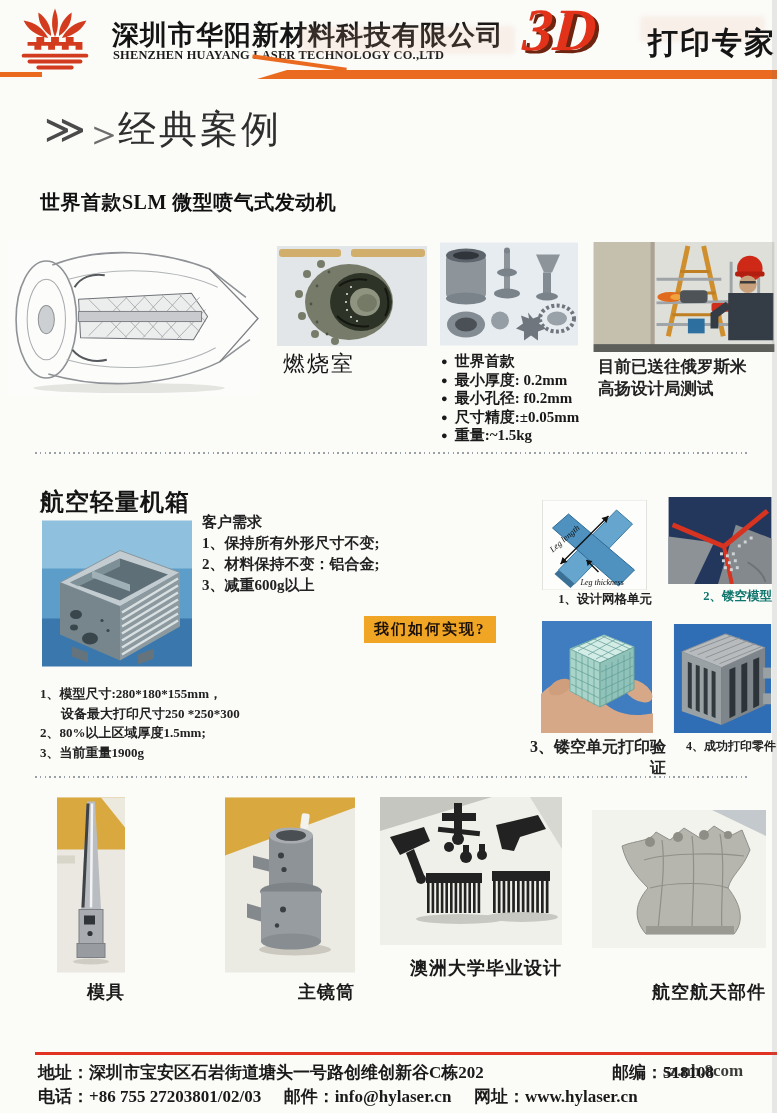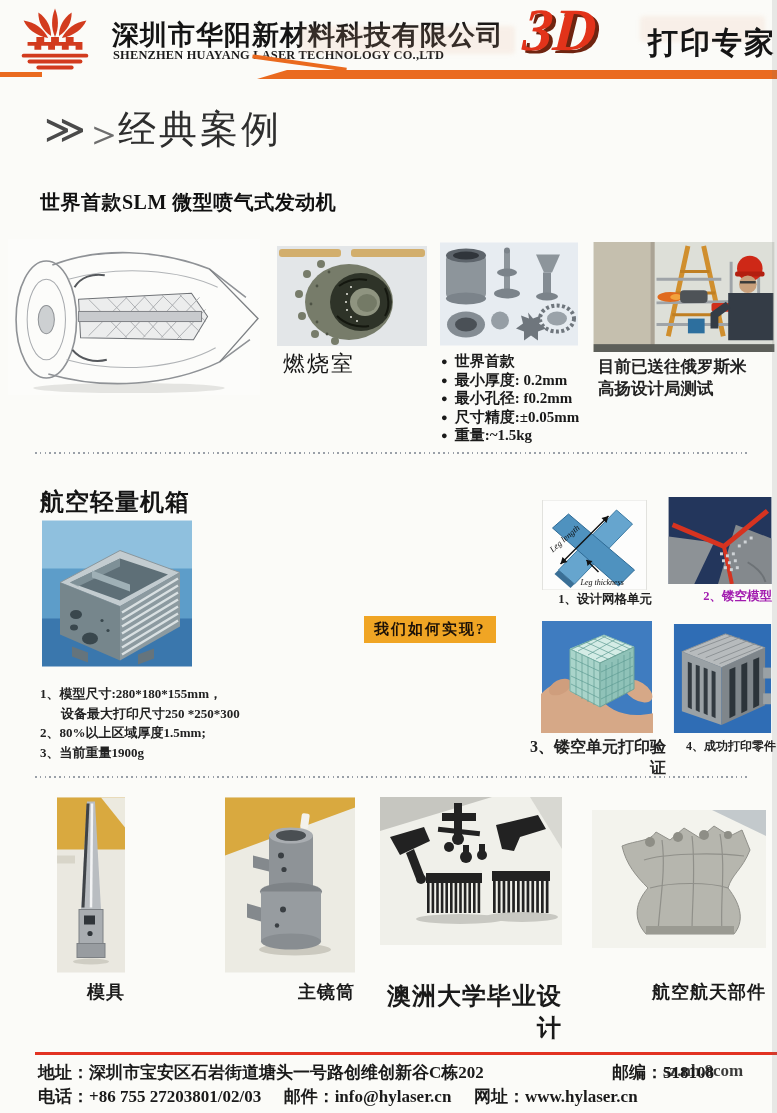--- a/index.html
+++ b/index.html
@@ -219,20 +219,26 @@
         <circle cx="66" cy="110" r="1.6" fill="#39474d"></circle>
       <polygon points="78,86 138,52 138,106 78,140" fill="#8c9aa0"></polygon>
       <g stroke="#d9e0e2" stroke-width="2.4">
         <path d="M80,92 L136,58 M80,99 L136,65 M80,106 L136,72 M80,113 L136,79 M80,120 L136,86 M80,127 L136,93 M80,134 L136,100"></path>
       </g>
       <polygon points="30,126 46,132 46,142 30,136" fill="#65747c"></polygon>
       <polygon points="96,134 112,128 112,138 96,144" fill="#65747c"></polygon>
     </svg>
   </div>
 
+  <div class="abs b" style="left:202px;top:512px;font-size:15px;line-height:21px;color:#222;">
+    <div>客户需求</div>
+    <div>1、保持所有外形尺寸不变;</div>
+    <div>2、材料保持不变：铝合金;</div>
+    <div>3、减重600g以上</div>
+  </div>
 
   <div class="abs b" style="left:364px;top:616px;background:#f0a524;color:#1d1208;font-size:15px;letter-spacing:2px;padding:4px 10px;">我们如何实现?</div>
 
   <div class="imgbox" style="left:542px;top:500px;width:105px;height:90px;">
     <svg viewBox="0 0 104 90">
       <rect width="104" height="90" fill="#fdfdfc" stroke="#e2e2de"></rect>
       <polygon points="16,70 74,10 90,24 32,84" fill="#66a5ce" stroke="#3c7ba4" stroke-width="1"></polygon>
       <polygon points="10,28 26,14 92,70 76,86" fill="#4f92bf" stroke="#2f6b96" stroke-width="1"></polygon>
       <polygon points="16,70 32,84 28,88 12,74" fill="#3a6f96"></polygon>
       <path d="M18 64 L66 16" stroke="#111" stroke-width="1.4"></path>
@@ -306,21 +312,21 @@
         <polygon points="56,46 62,43.5 62,92 56,95"></polygon>
         <polygon points="68,41 74,38.5 74,87 68,90"></polygon>
         <polygon points="80,36 86,33.5 86,82 80,85"></polygon>
       </g>
       <rect x="90" y="44" width="8" height="11" fill="#9aa1a5"></rect>
       <rect x="90" y="70" width="8" height="11" fill="#9aa1a5"></rect>
     </svg>
   </div>
 
   <div class="abs cap" style="left:537px;top:591px;width:115px;font-size:12.5px;color:#222;">1、设计网格单元</div>
-  <div class="abs cap" style="left:668px;top:588px;width:104px;font-size:12.5px;color:#a21caf;">2、镂空模型</div>
+  <div class="abs cap" style="left:668px;top:588px;width:104px;font-size:12.5px;color:#0f766e;">2、镂空模型</div>
   <div class="abs cap" style="left:528px;top:737px;width:138px;font-size:16px;color:#222;">3、镂空单元打印验证</div>
   <div class="abs cap" style="left:666px;top:738px;width:110px;font-size:12px;color:#222;">4、成功打印零件</div>
 
   <div class="abs b" style="left:40px;top:684px;font-size:13px;line-height:19.5px;color:#222;">
     <div>1、模型尺寸:280*180*155mm，</div>
     <div style="padding-left:21px;">设备最大打印尺寸250 *250*300</div>
     <div>2、80%以上区域厚度1.5mm;</div>
     <div>3、当前重量1900g</div>
   </div>
 
@@ -411,21 +417,21 @@
         <path d="M128 24 C134 58 128 90 130 122"></path>
         <path d="M52 50 C70 44 120 42 152 46"></path>
         <path d="M58 78 C80 72 118 72 136 78"></path>
       </g>
       <polygon points="54,116 142,116 142,124 54,124" fill="#9a9a92"></polygon>
     </svg>
   </div>
 
   <div class="abs cap" style="left:57px;top:980px;width:68px;font-size:18px;letter-spacing:1px;">模具</div>
   <div class="abs cap" style="left:225px;top:980px;width:130px;font-size:18px;letter-spacing:1px;">主镜筒</div>
-  <div class="abs cap" style="left:380px;top:980px;width:182px;font-size:24px;letter-spacing:1px;">澳洲大学毕业设计</div>
+  <div class="abs cap" style="left:380px;top:956px;width:182px;font-size:18px;letter-spacing:1px;">澳洲大学毕业设计</div>
   <div class="abs cap" style="left:592px;top:980px;width:174px;font-size:18px;letter-spacing:1px;">航空航天部件</div>
 
   <div class="abs" style="left:35px;top:1052px;width:742px;height:3px;background:#e23322;"></div>
 
   <div class="abs b" style="left:38px;top:1061px;font-size:17px;white-space:nowrap;">
     <span>地址：</span><span>深圳市宝安区石岩街道塘头一号路创维创新谷C栋202</span>
   </div>
   <div class="abs ov-wrap" style="left:612px;top:1061px;width:165px;height:22px;">
     <span style="left:0;">邮编：518108</span>
     <span style="left:51px;opacity:.85;">sz.nh.8com</span>

